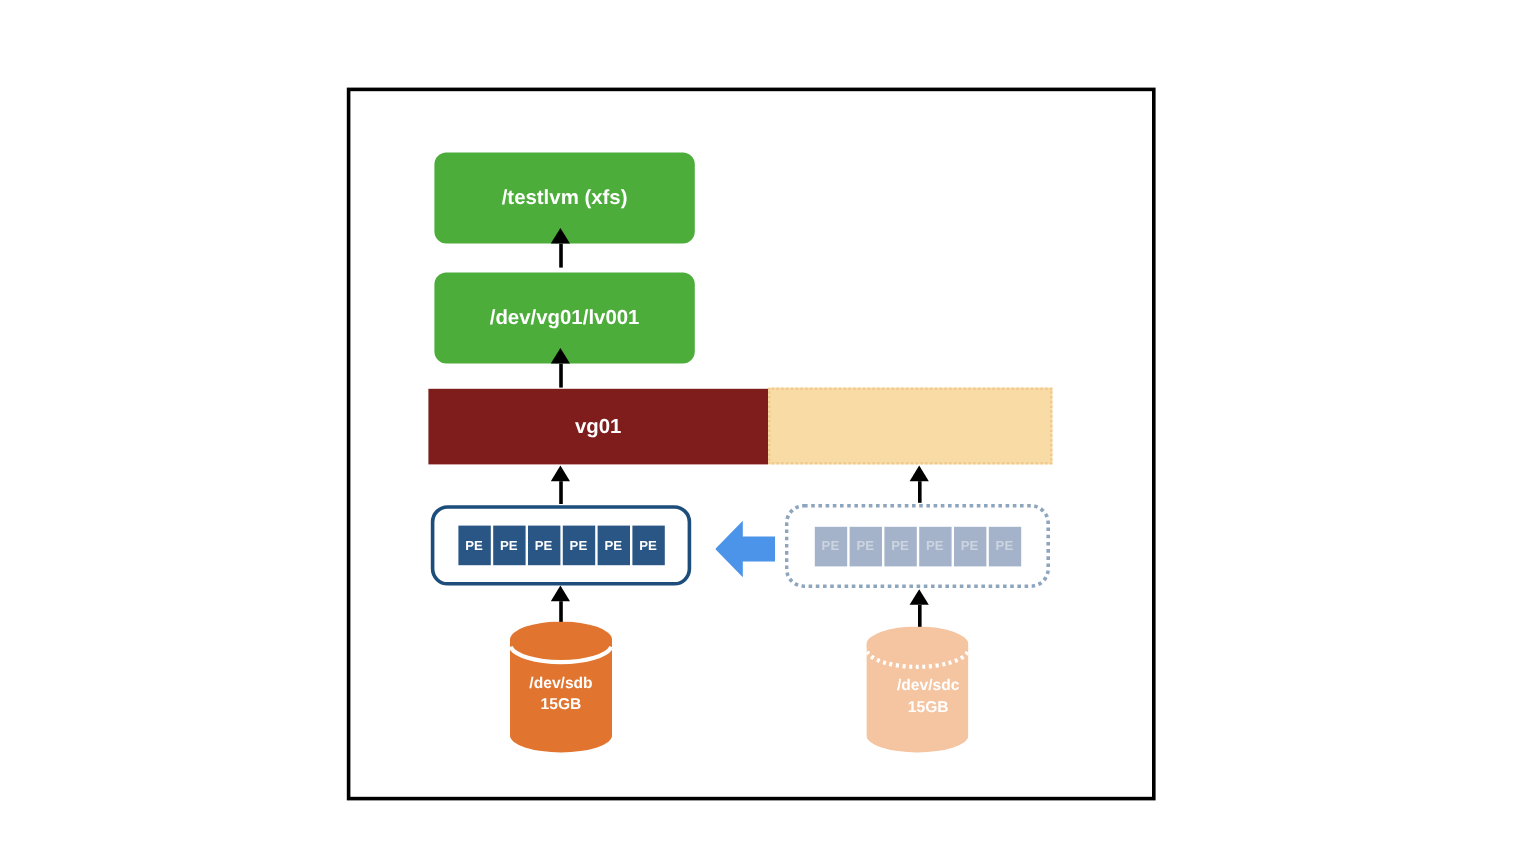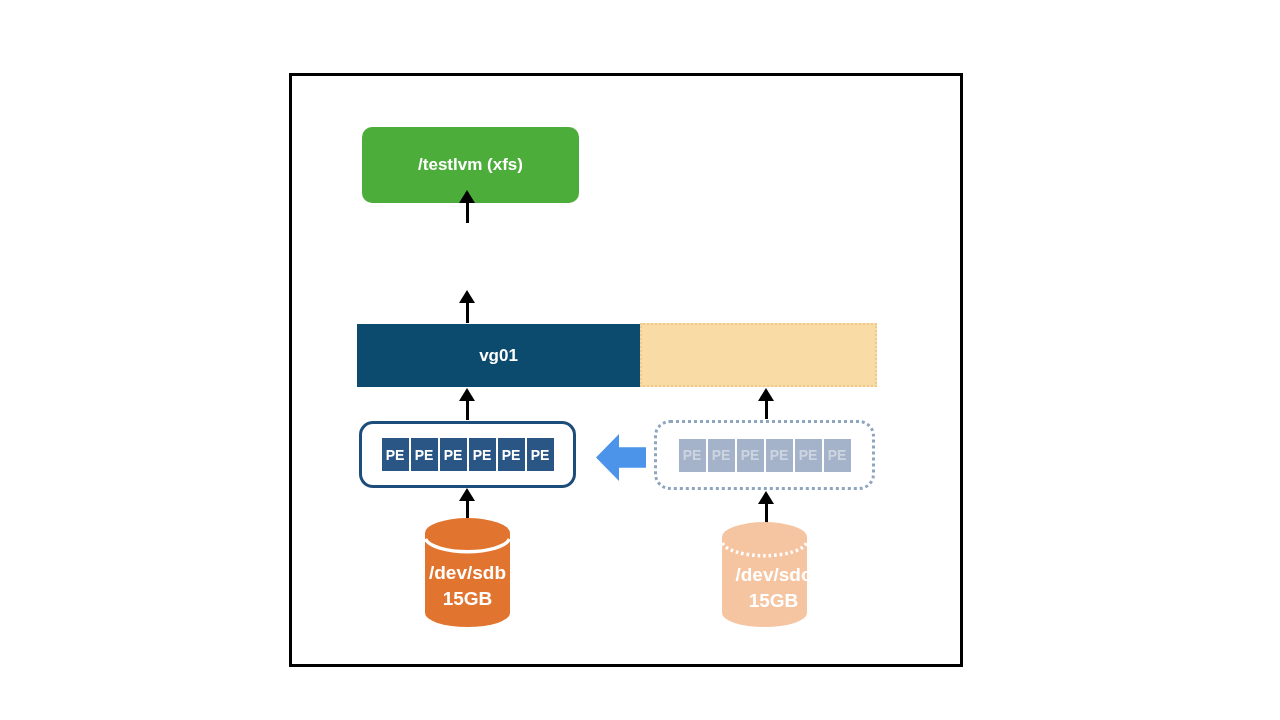--- a/index.html
+++ b/index.html
@@ -19,21 +19,21 @@
   }
   .box-green {
     position: absolute; width: 217px; height: 76px;
     background: #4cad3b; border-radius: 10px;
     color: #ffffff; font-weight: bold; font-size: 17px;
     display: flex; align-items: center; justify-content: center;
   }
   .vg-solid {
     position: absolute; left: 357px; top: 324px;
     width: 283px; height: 63px;
-    background: #0c4a6e;
+    background: #7f1d1d;
     color: #ffffff; font-weight: bold; font-size: 17px;
     display: flex; align-items: center; justify-content: center;
   }
   .vg-light {
     position: absolute; left: 640px; top: 323px;
     width: 237px; height: 64px;
     background: #f8dba5;
     border: 2px dotted #f0c98c;
   }
   .pv-box {
@@ -45,21 +45,21 @@
     left: 359px; top: 421px; width: 217px; height: 67px;
     border: 3px solid #1d4d7a; border-radius: 14px;
   }
   .pv-new {
     left: 654px; top: 420px; width: 221px; height: 70px;
     border: 3px dotted #8ea5be; border-radius: 16px;
   }
   .pe-cell {
     width: 27px; height: 33px;
     display: flex; align-items: center; justify-content: center;
-    font-size: 14px; font-weight: bold;
+    font-size: 11px; font-weight: bold;
   }
   .pv-existing .pe-cell { background: #2a5686; color: #ffffff; }
   .pv-new .pe-cell { background: #a4b3c9; color: #ccd4e1; }
   .arrow-up {
     position: absolute; width: 16px;
     display: flex; flex-direction: column; align-items: center;
   }
   .arrow-up .head {
     width: 0; height: 0;
     border-left: 8px solid transparent;
@@ -69,34 +69,37 @@
   .arrow-up .shaft { width: 3px; flex: 1; background: #000000; }
   .blue-arrow {
     position: absolute; left: 596px; top: 434px;
     width: 50px; height: 47px;
     background: #4b94ea;
     clip-path: polygon(0 50%, 46% 0, 46% 28%, 100% 28%, 100% 72%, 46% 72%, 46% 100%);
   }
   .cyl { position: absolute; }
   .cyl-label {
     position: absolute; width: 85px;
-    color: #ffffff; font-weight: bold; font-size: 19px;
+    color: #ffffff; font-weight: bold; font-size: 13px;
     line-height: 1.35; text-align: center;
   }
 </style>
 </head>
 <body>
 
 <div class="canvas">
   <div class="frame">
 
     <div class="box-green" style="left:70px; top:51px;">
       <span>/testlvm (xfs)</span>
     </div>
 
+    <div class="box-green" style="left:70px; top:151px;">
+      <span>/dev/vg01/lv001</span>
+    </div>
   </div>
 
   <div class="vg-solid">
     <span>vg01</span>
   </div>
   <div class="vg-light"></div>
 
   <div class="pv-box pv-existing">
     <span class="pe-cell">PE</span>
     <span class="pe-cell">PE</span>

